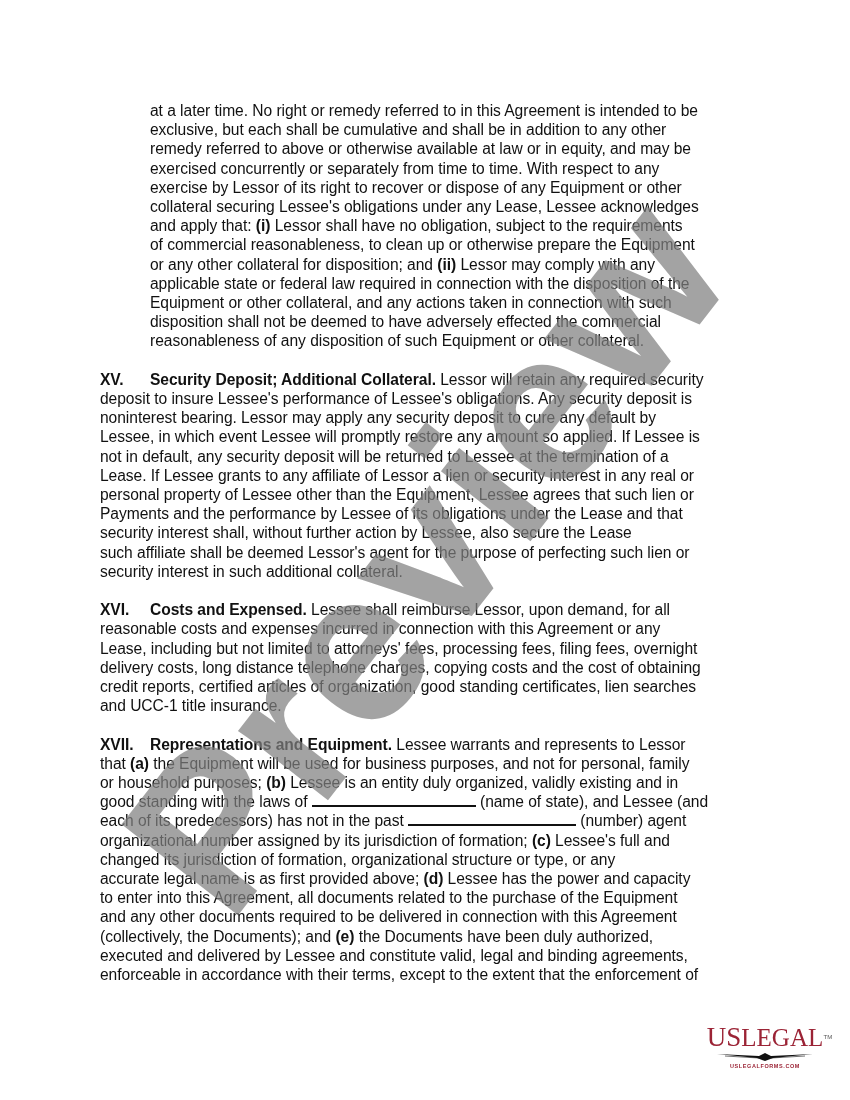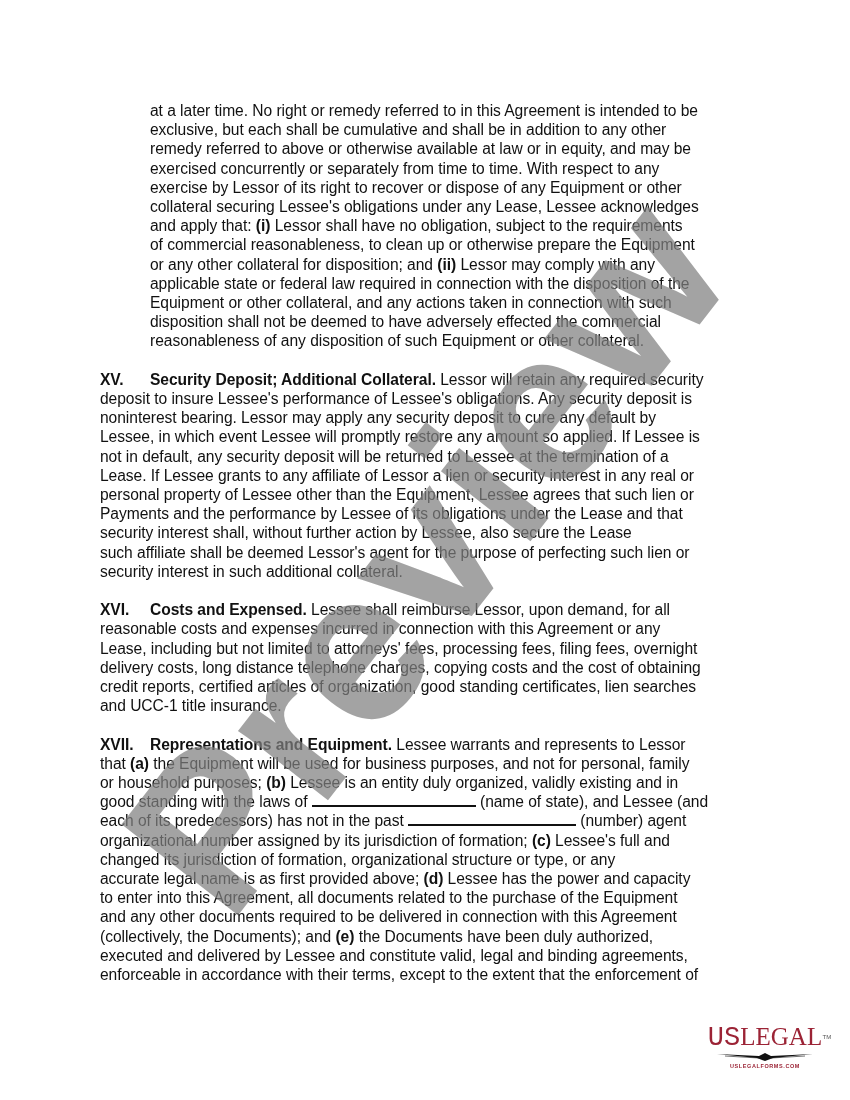--- a/index.html
+++ b/index.html
@@ -82,21 +82,21 @@
     }
     .logo-main {
       font-family: "Liberation Serif", serif;
       font-size: 25px;
       color: #9b2335;
       letter-spacing: 0px;
       line-height: 26px;
       position: relative;
       display: inline-block;
     }
-    .logo-main .big { font-size: 27px; font-family: Liberation Mono, monospace; }
+    .logo-main .big { font-size: 27px; }
     .logo-tm {
       position: absolute;
       right: -9px;
       top: 0px;
       font-size: 6px;
       color: #555;
       font-family: "Liberation Sans", sans-serif;
     }
     .logo-wings {
       display: block;

